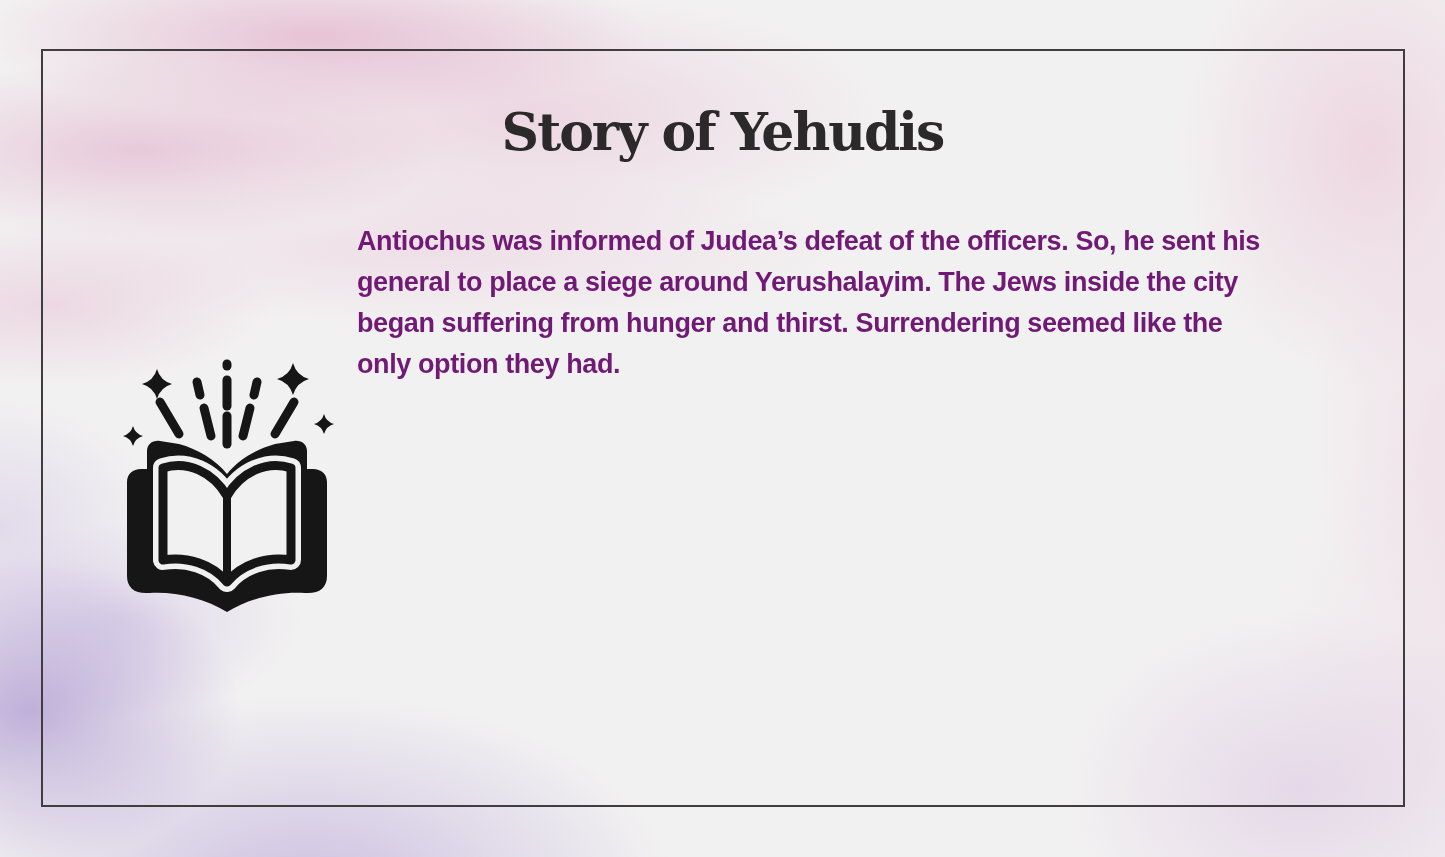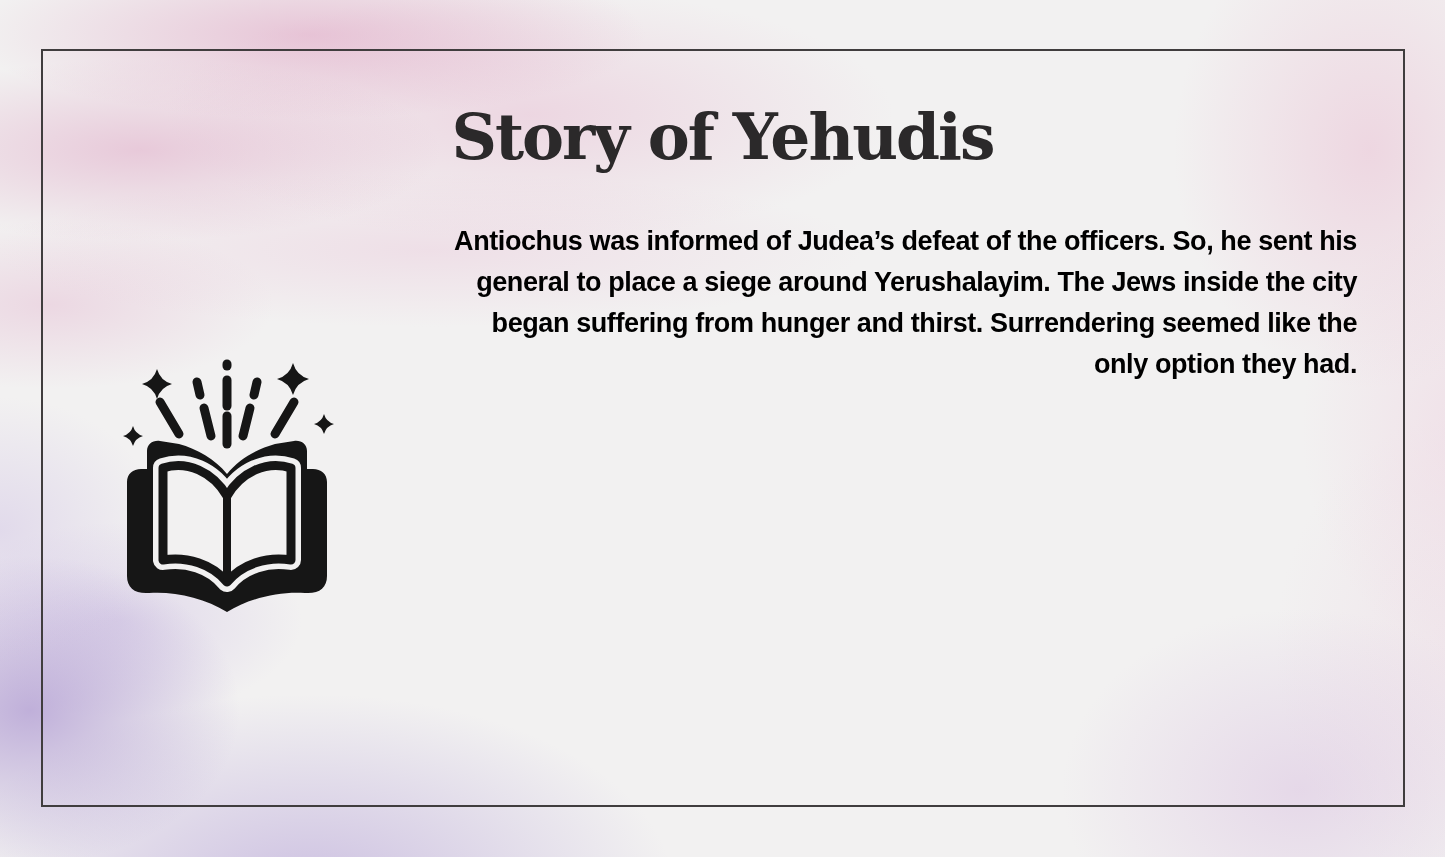--- a/index.html
+++ b/index.html
@@ -44,35 +44,35 @@
     border: 2px solid #403d3e;
   }
   .title {
     position: absolute;
     left: 0; top: 103px;
     width: 100%;
     margin: 0;
     text-align: center;
     font-family: "DejaVu Serif", serif;
     font-weight: bold;
-    font-size: 63px;
+    font-size: 52px;
     line-height: 1.1;
     letter-spacing: -2px;
     color: #2b292a;
   }
   .story {
     position: absolute;
     left: 357px; top: 221px;
     width: 1000px;
-    text-align: right;
+    text-align: left;
     font-weight: bold;
     font-size: 27px;
     line-height: 41px;
     letter-spacing: -0.4px;
-    color: #000000;
+    color: #701a75;
   }
   .story p {
     margin: 0;
     white-space: pre; 
   }
   .icon-wrap {
     position: absolute;
     left: 105px; top: 350px;
     width: 245px; height: 275px;
   }

